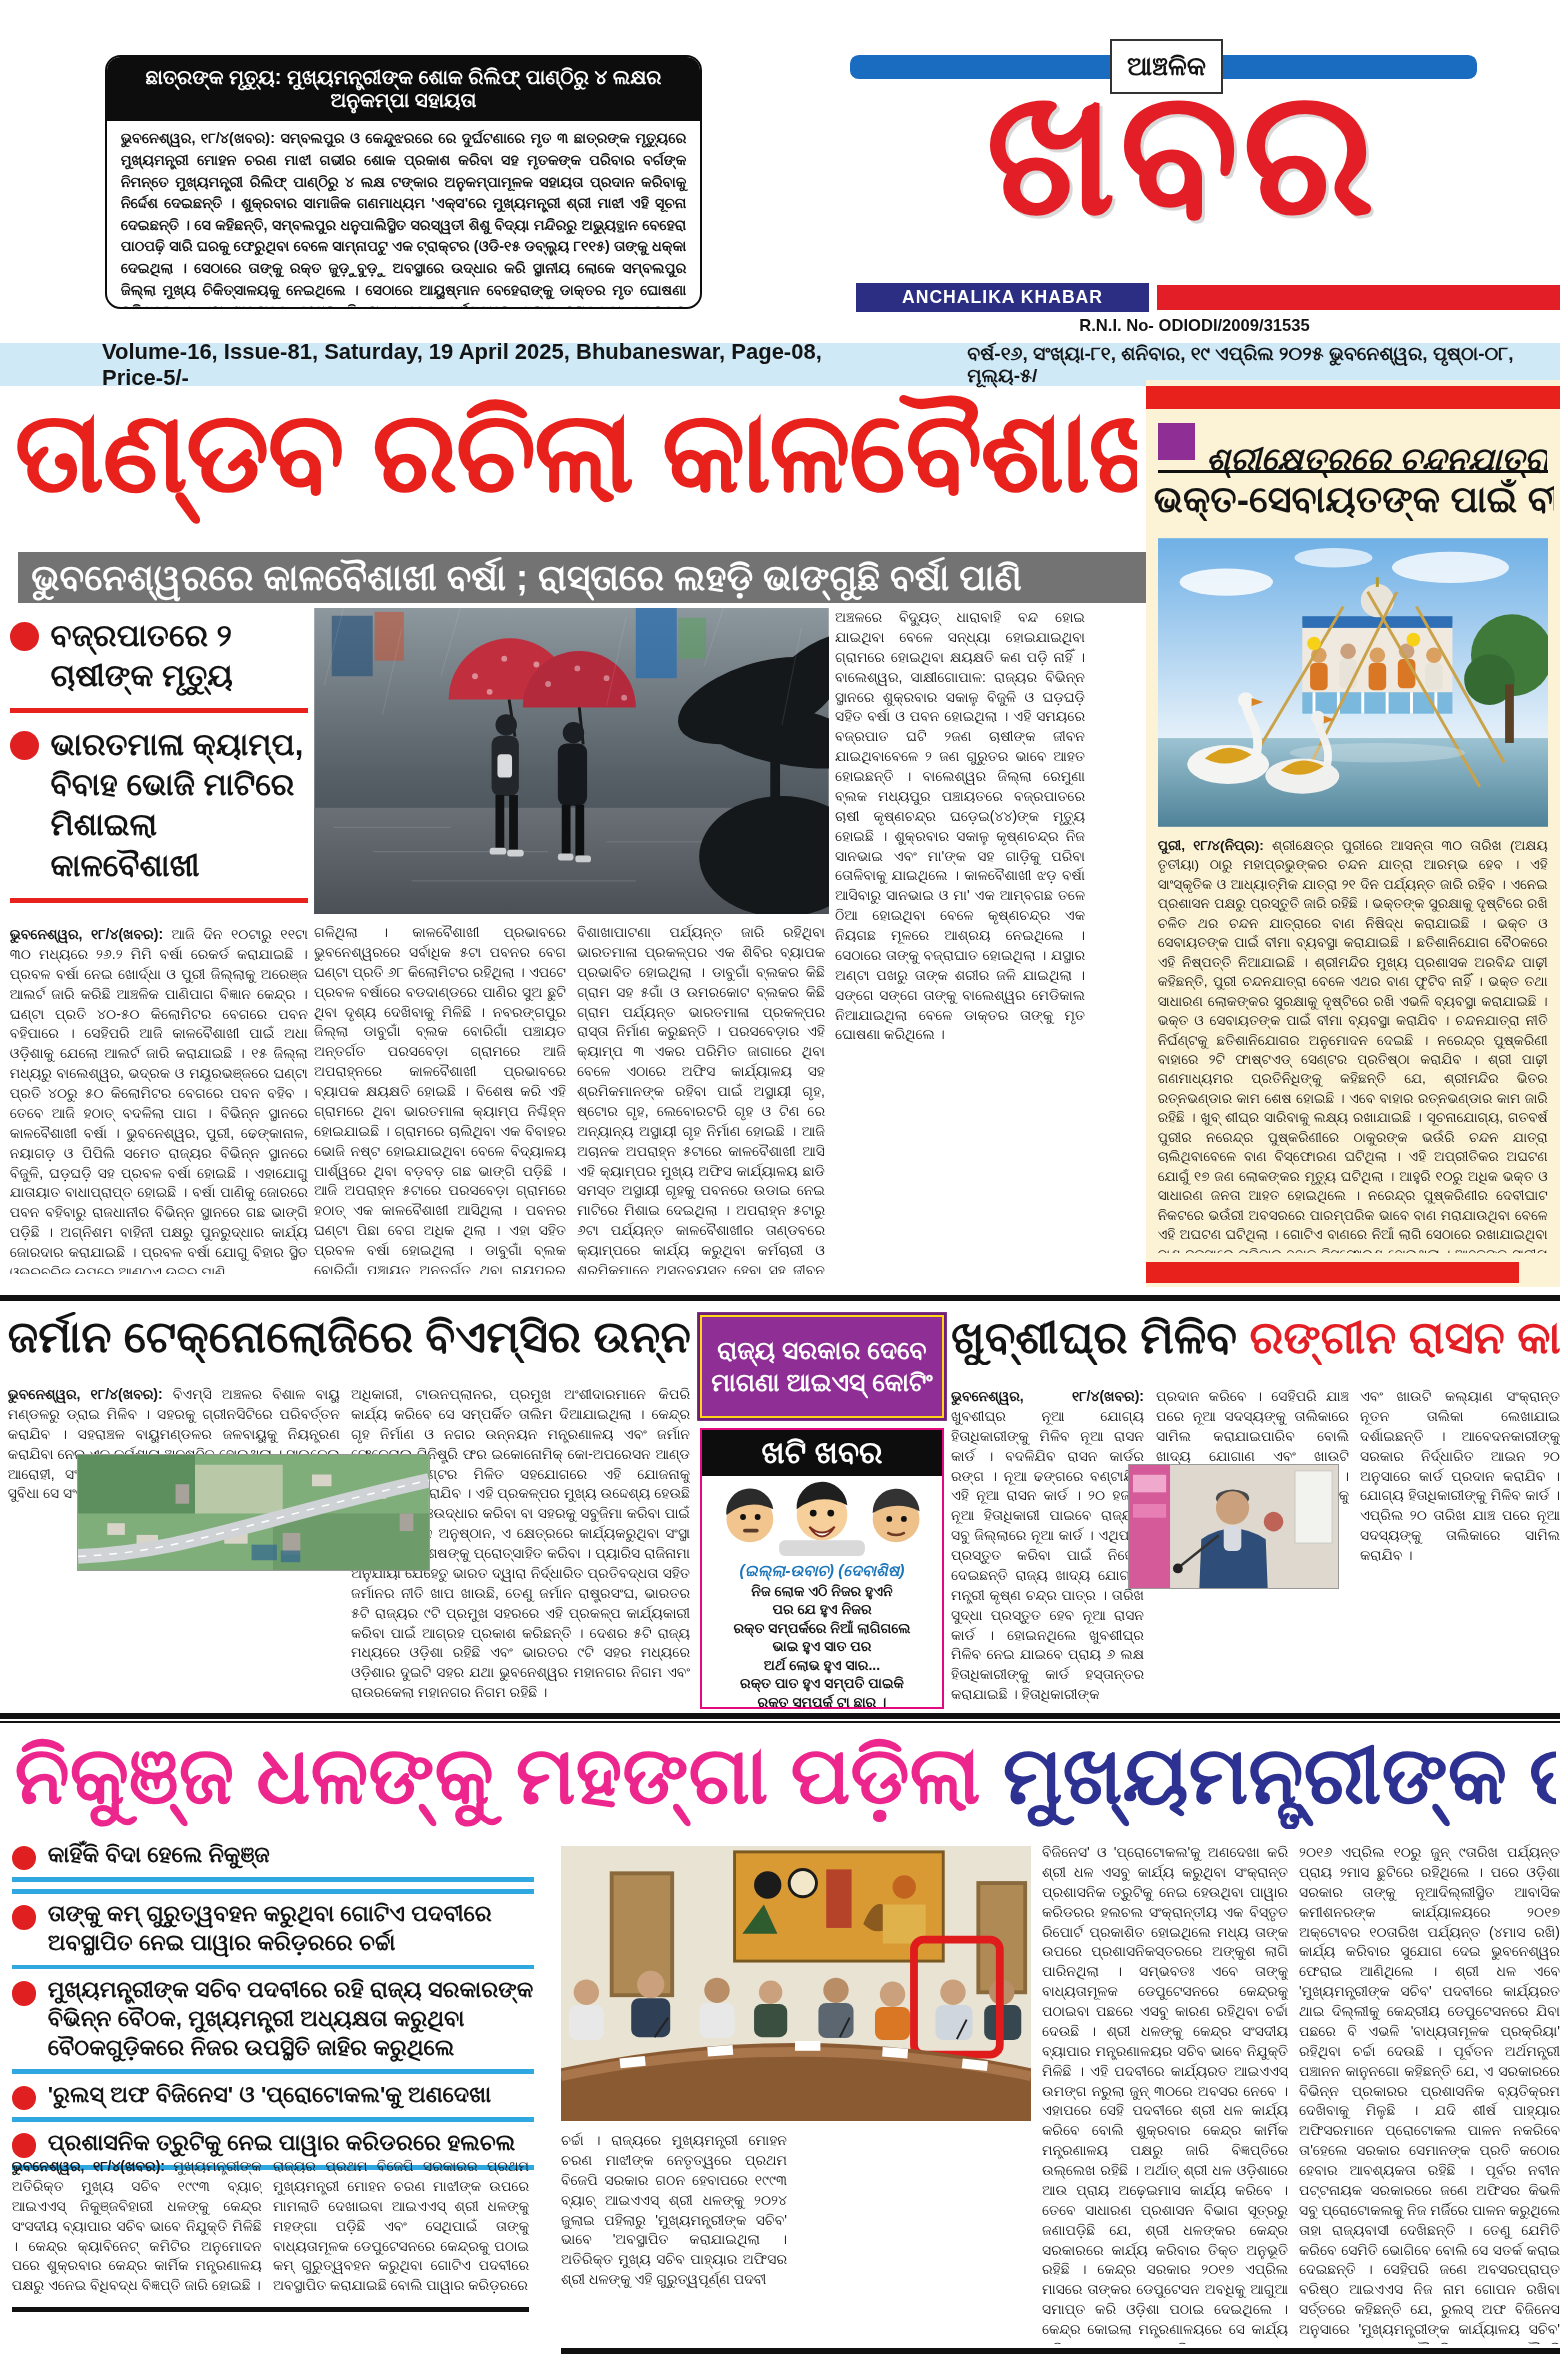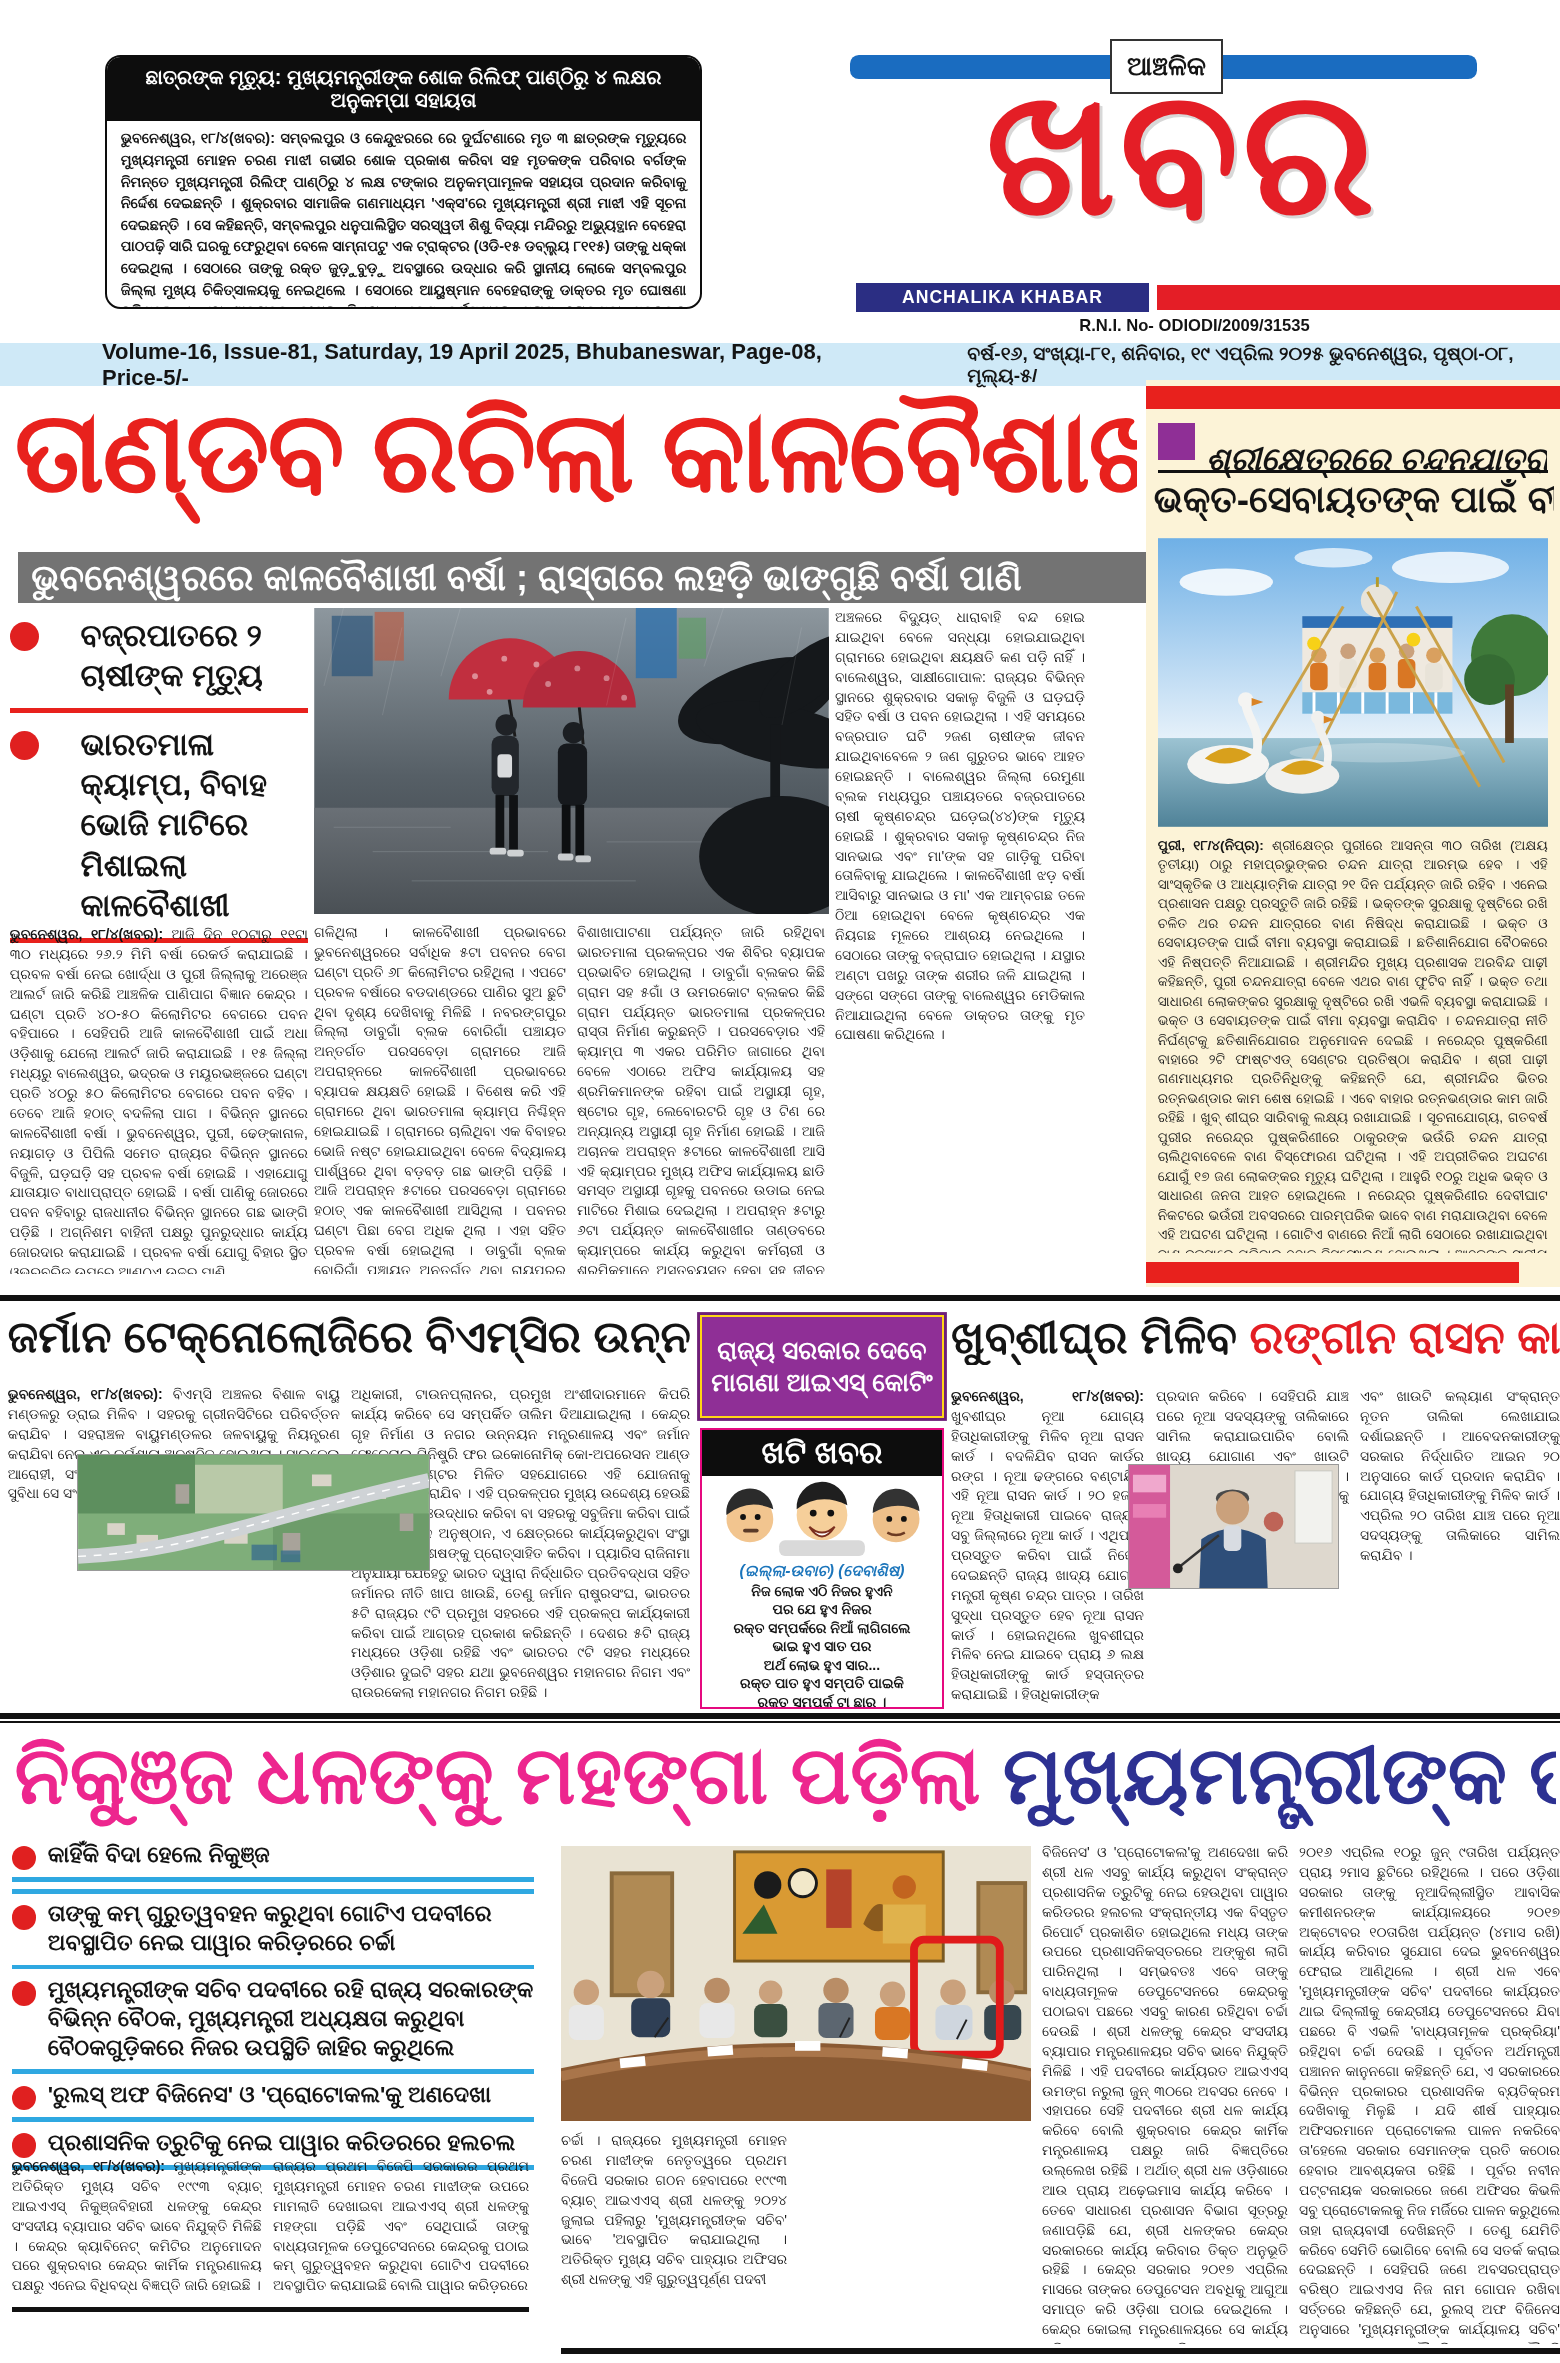--- a/index.html
+++ b/index.html
@@ -19,21 +19,21 @@
   #mast-sub{left:856px;top:283px;width:293px;height:29px;background:#2b2e83;color:#fff;display:flex;align-items:center;justify-content:center;font-size:17.6px;font-weight:bold;letter-spacing:1px;}
   #mast-redbar{left:1157px;top:285px;width:404px;height:25px;background:#e41e26;}
   #mast-rni{left:975px;top:316px;width:439px;text-align:center;font-size:16.6px;font-weight:bold;}
   
   #dateline{left:0;top:343px;width:1560px;height:43px;background:#cfe9f7;display:flex;align-items:center;}
   #dateline .en{margin-left:102px;font-size:22px;font-weight:bold;}
   #dateline .od{margin-left:90px;font-size:19px;font-weight:bold;}
   
   #main-headline{left:14.6px;top:388px;width:1122px;height:156px;color:#e8211d;font-size:113px;font-weight:800;line-height:1.15;white-space:nowrap;overflow:hidden;letter-spacing:-2px;}
   #main-subhead{left:17.6px;top:552px;width:1119px;height:51px;background:#737373;color:#fff;display:flex;align-items:center;padding-left:13.7px;font-size:36px;font-weight:bold;overflow:hidden;}
-  .mbullet{display:flex;align-items:flex-start;gap:30px;}
+  .mbullet{display:flex;align-items:flex-start;}
   .dot{width:29px;height:29px;border-radius:50%;background:#e02020;flex:0 0 29px;margin:5.9px 11.7px 0 0;}
   .mbullet .txt{font-size:31px;font-weight:bold;line-height:1.3;}
   .redrule{height:4.9px;background:#e8211d;margin:11.7px 0 11.7px 0;}
   #main-col1{left:9.8px;top:925px;width:298px;height:349px;}
   #main-photo{left:314px;top:608px;width:515px;height:306px;}
   #main-col2{left:314px;top:923px;width:252px;height:351px;}
   #main-col3{left:577px;top:923px;width:248px;height:351px;}
   #main-col4{left:835px;top:608px;width:250px;height:666px;}
   
   #ybox{left:1146px;top:380px;width:414px;height:907px;background:#fcf3d7;}

